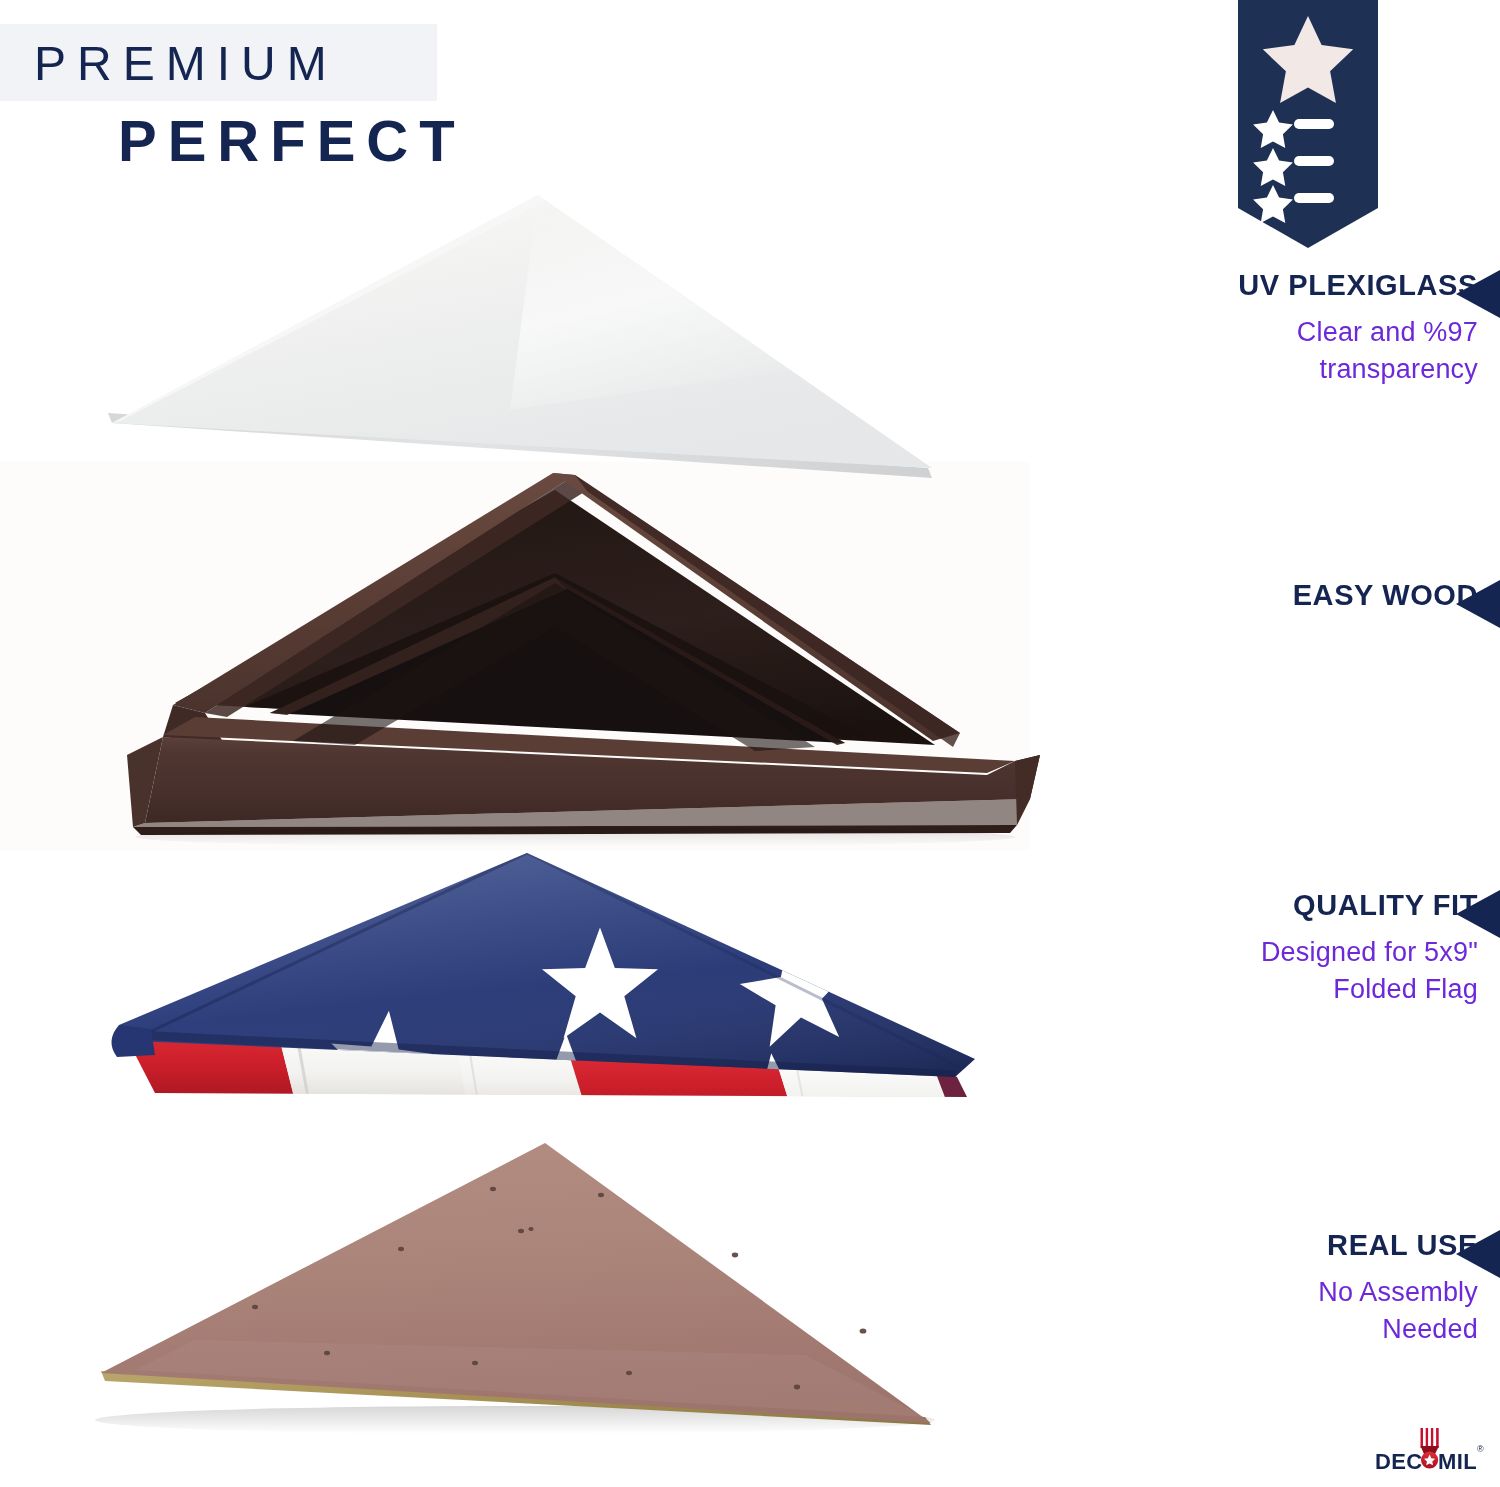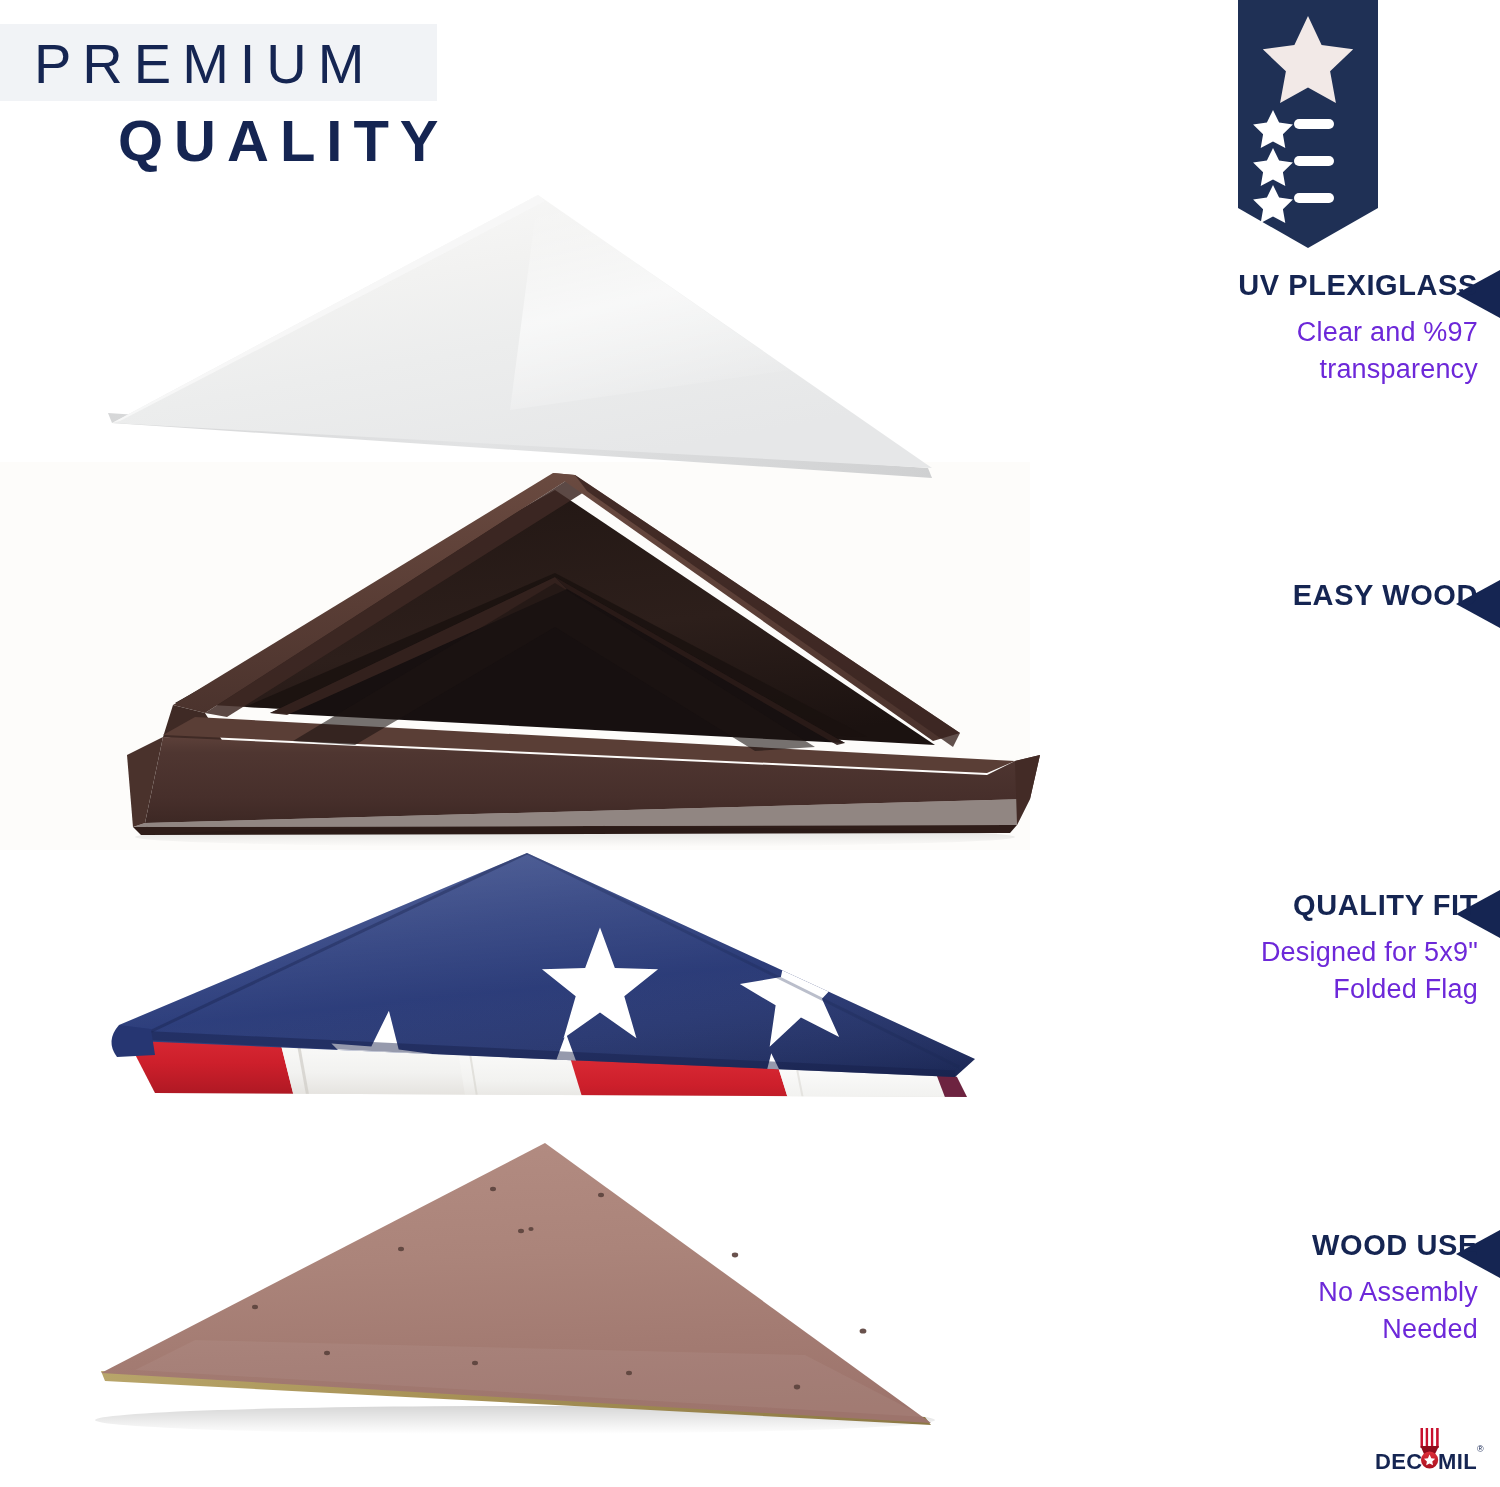--- a/index.html
+++ b/index.html
@@ -12,21 +12,21 @@
   }
 
   
   #header { position:absolute; left:0; top:0; width:620px; height:200px; }
   #premium-band {
     position:absolute; left:0; top:24px; width:437px; height:77px;
     background:#f1f3f6;
   }
   #premium-text {
     position:absolute; left:34px; top:34px;
-    font-size:56px; font-weight:300; letter-spacing:11px;
+    font-size:48px; font-weight:300; letter-spacing:11px;
     color:#152552; line-height:60px; white-space:nowrap;
   }
   #quality-text {
     position:absolute; left:118px; top:110px;
     font-size:58px; font-weight:700; letter-spacing:11px;
     color:#152552; line-height:62px; white-space:nowrap;
   }
 
   
   #product-stack { position:absolute; left:0; top:0; width:1070px; height:1487px; }
@@ -89,21 +89,21 @@
   
   #logo { position:absolute; left:1373px; top:1412px; width:118px; height:62px; }
   #logo svg { display:block; width:100%; height:100%; }
 </style>
 </head>
 <body>
 
 <div id="header">
   <div id="premium-band"></div>
   <div id="premium-text">PREMIUM</div>
-  <div id="quality-text">QUALITY</div>
+  <div id="quality-text">PERFECT</div>
 </div>
 
 <div id="product-stack">
 
   <div id="wood-photo-plate"></div>
 
   <div id="plexiglass-layer">
     <svg viewBox="0 0 980 300" xmlns="http://www.w3.org/2000/svg">
       <defs>
         <linearGradient id="plexGrad" x1="0" y1="0" x2="0.55" y2="1">
@@ -356,21 +356,21 @@
 
 <div class="feature" id="feature-2">
   <div class="feature-arrow"></div>
   <div class="feature-title">QUALITY FIT</div>
   <div class="feature-desc" style="white-space:pre-line;">Designed for 5x9"
 Folded Flag</div>
 </div>
 
 <div class="feature" id="feature-3">
   <div class="feature-arrow"></div>
-  <div class="feature-title">WOOD USE</div>
+  <div class="feature-title">REAL USE</div>
   <div class="feature-desc" style="white-space:pre-line;">No Assembly
 Needed</div>
 </div>
 
 <div id="logo">
   <svg viewBox="0 0 118 62" xmlns="http://www.w3.org/2000/svg">
     <defs>
       <linearGradient id="medalCirc" x1="0" y1="0" x2="0" y2="1">
         <stop offset="0%" stop-color="#e0303a"></stop>
         <stop offset="100%" stop-color="#a8101f"></stop>

